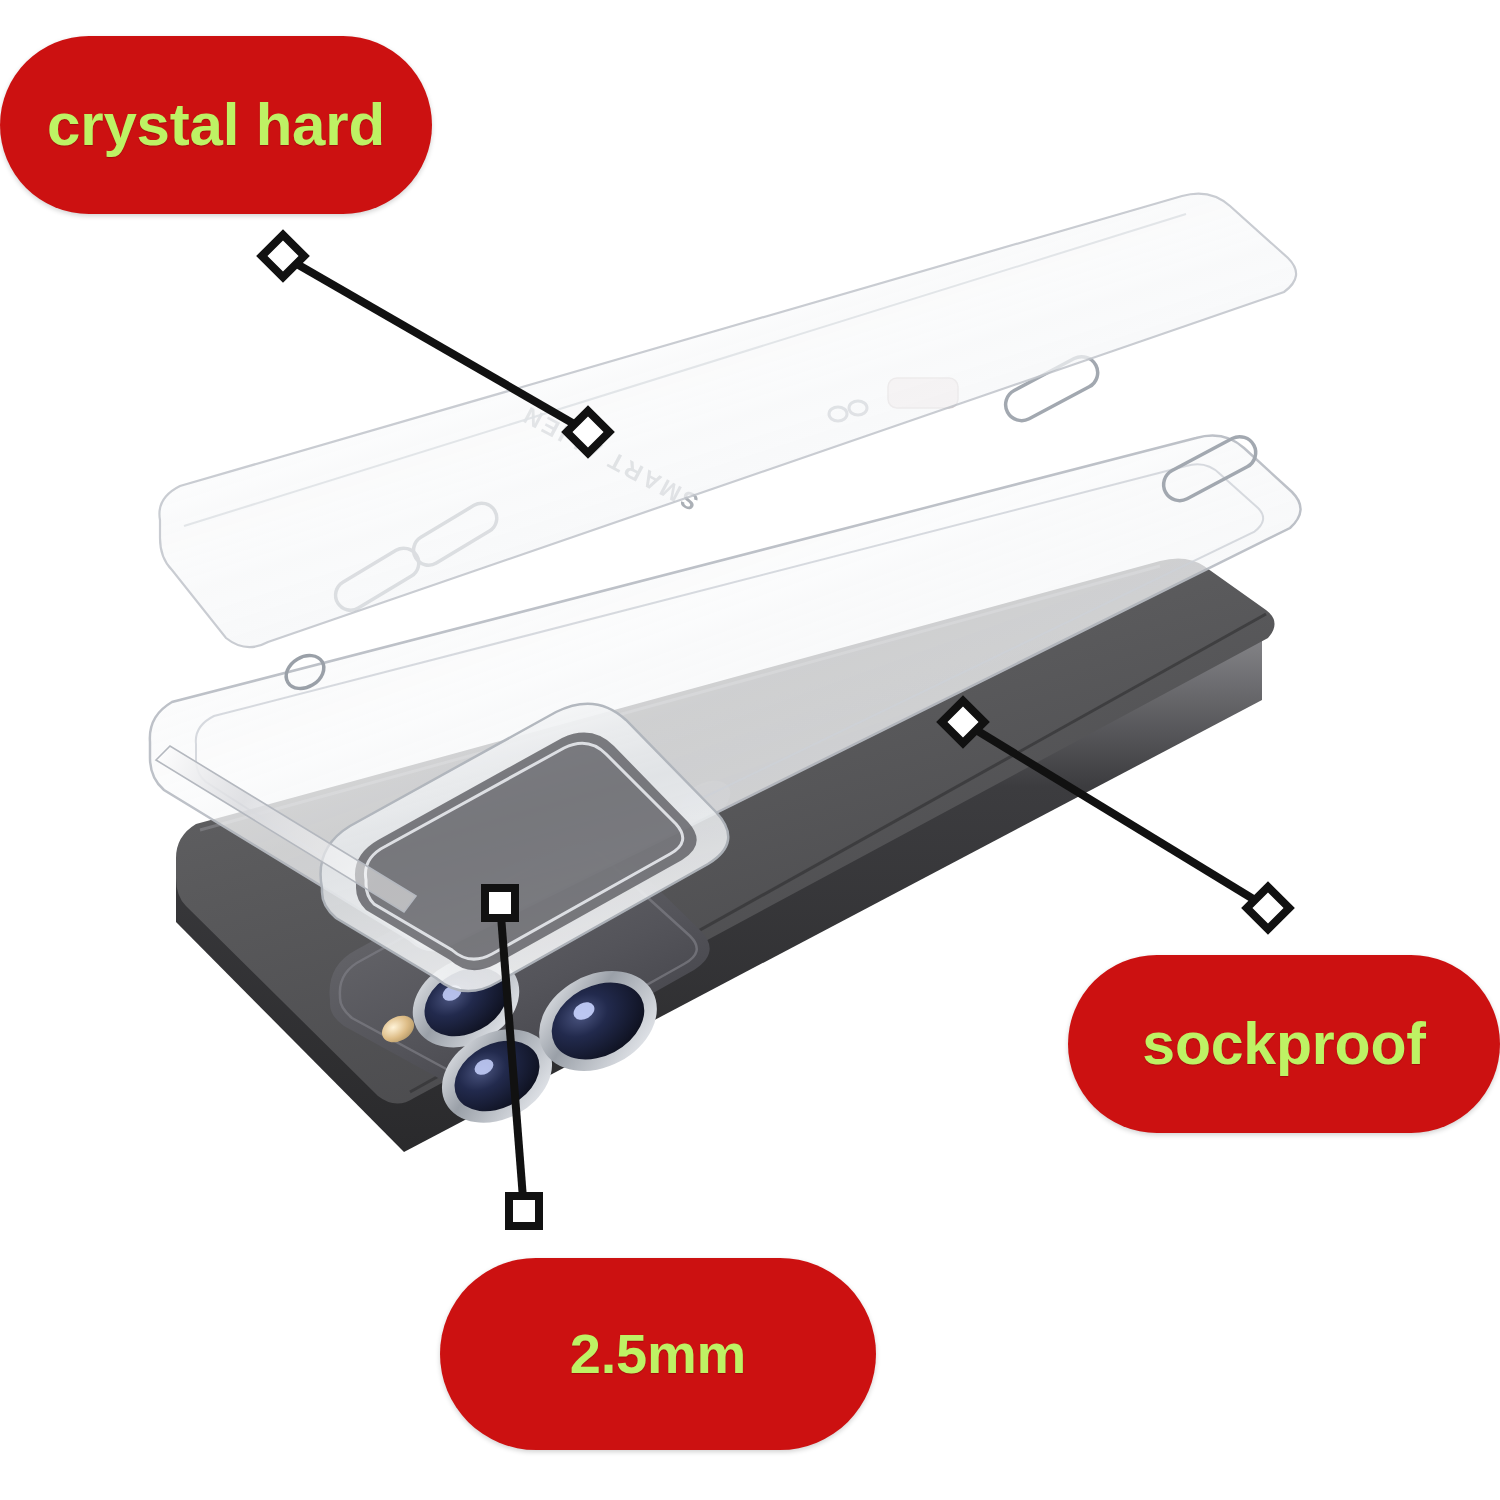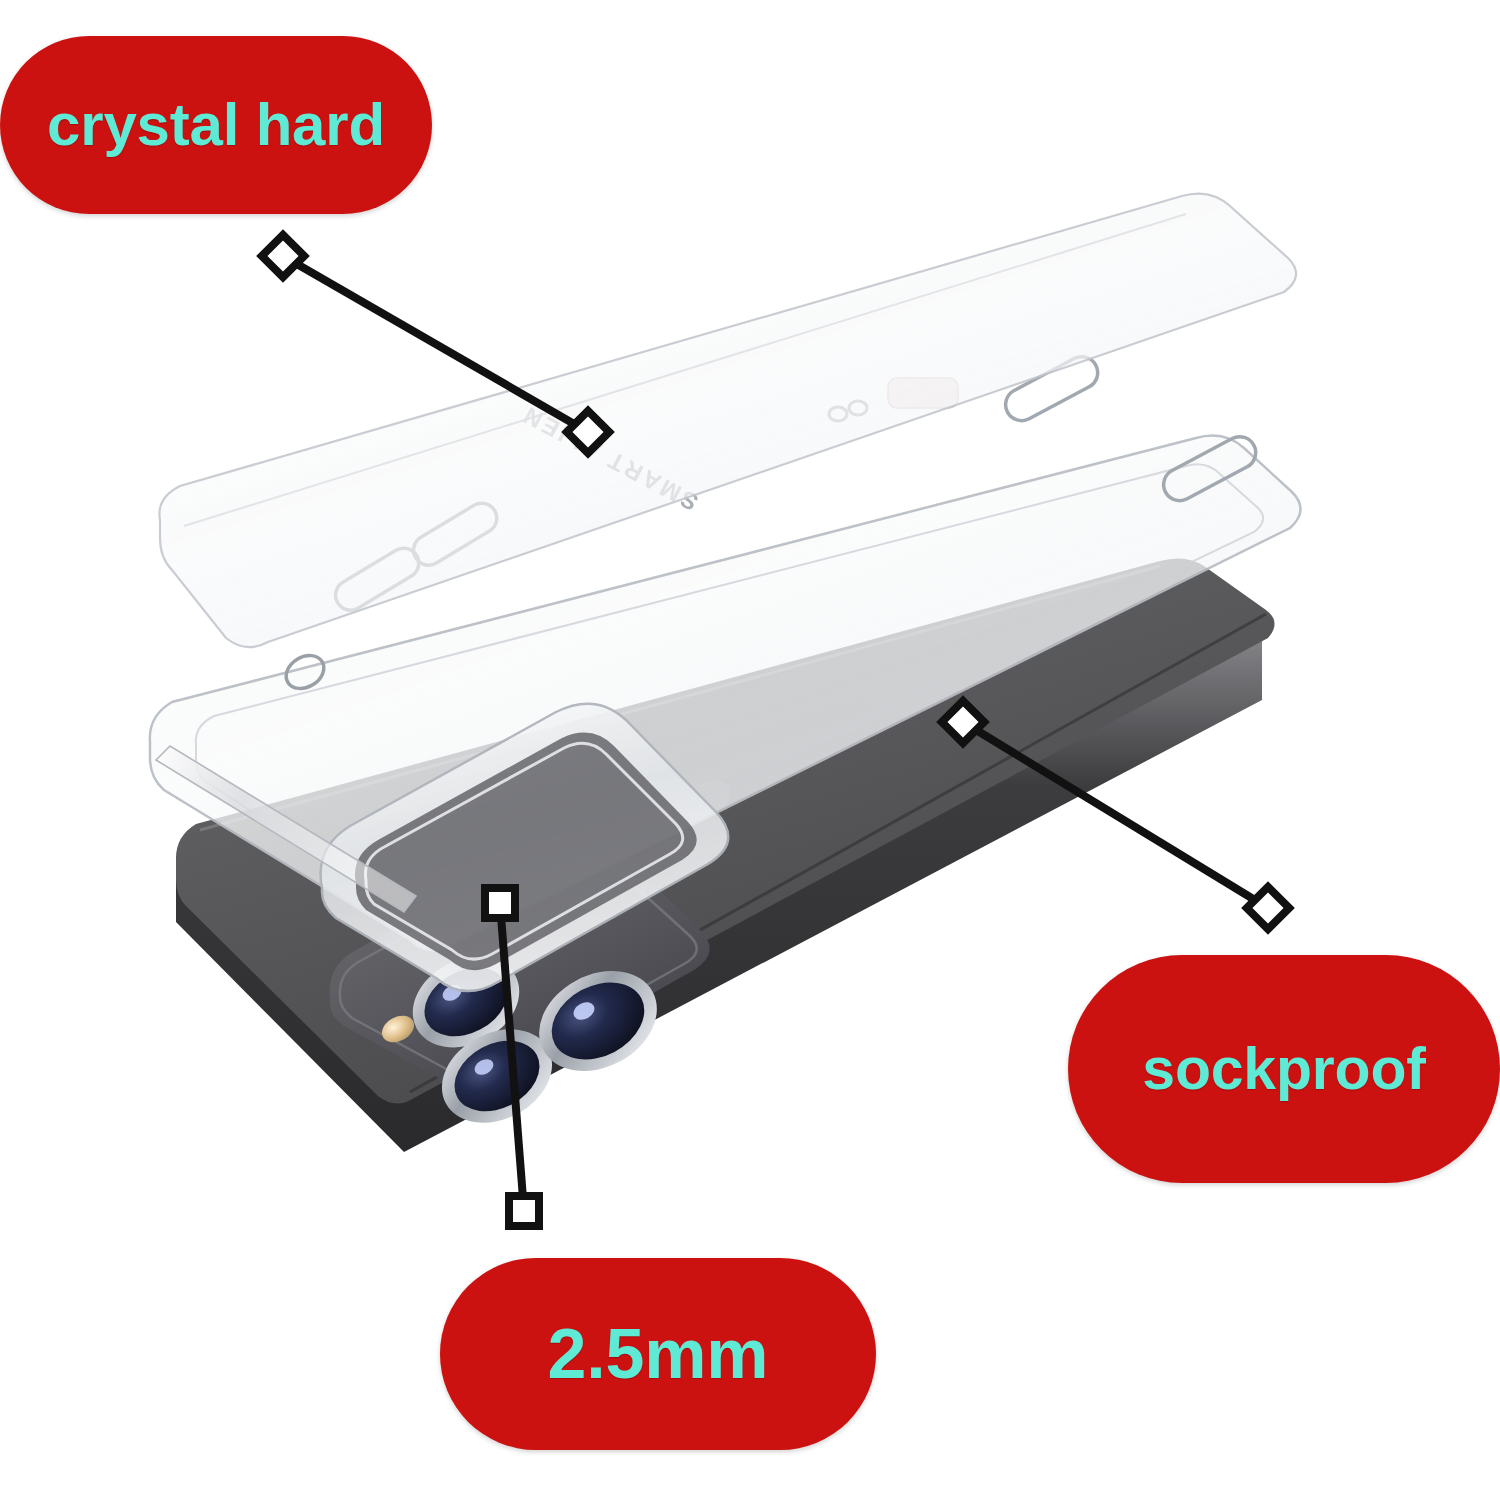--- a/index.html
+++ b/index.html
@@ -22,21 +22,21 @@
     inset: 0;
     width: 1500px;
     height: 1500px;
   }
 
   
   .badge {
     position: absolute;
     background: #cc1111;
     border-radius: 999px;
-    color: #5eead4;
+    color: #bef264;
     font-weight: bold;
     text-align: center;
     display: flex;
     flex-direction: column;
     align-items: center;
     justify-content: center;
     line-height: 1.12;
     box-shadow: 0 2px 5px rgba(0,0,0,0.18);
     letter-spacing: -0.2px;
   }
@@ -50,29 +50,29 @@
     left: 0px;
     top: 36px;
     width: 432px;
     height: 178px;
     font-size: 60px;
   }
   #badge-sockproof {
     left: 1068px;
     top: 955px;
     width: 432px;
-    height: 228px;
+    height: 178px;
     font-size: 59px;
   }
   #badge-raised {
     left: 440px;
     top: 1258px;
     width: 436px;
     height: 192px;
-    font-size: 70px;
+    font-size: 56px;
   }
 
   
   #callouts {
     position: absolute;
     inset: 0;
     width: 1500px;
     height: 1500px;
     pointer-events: none;
   }

